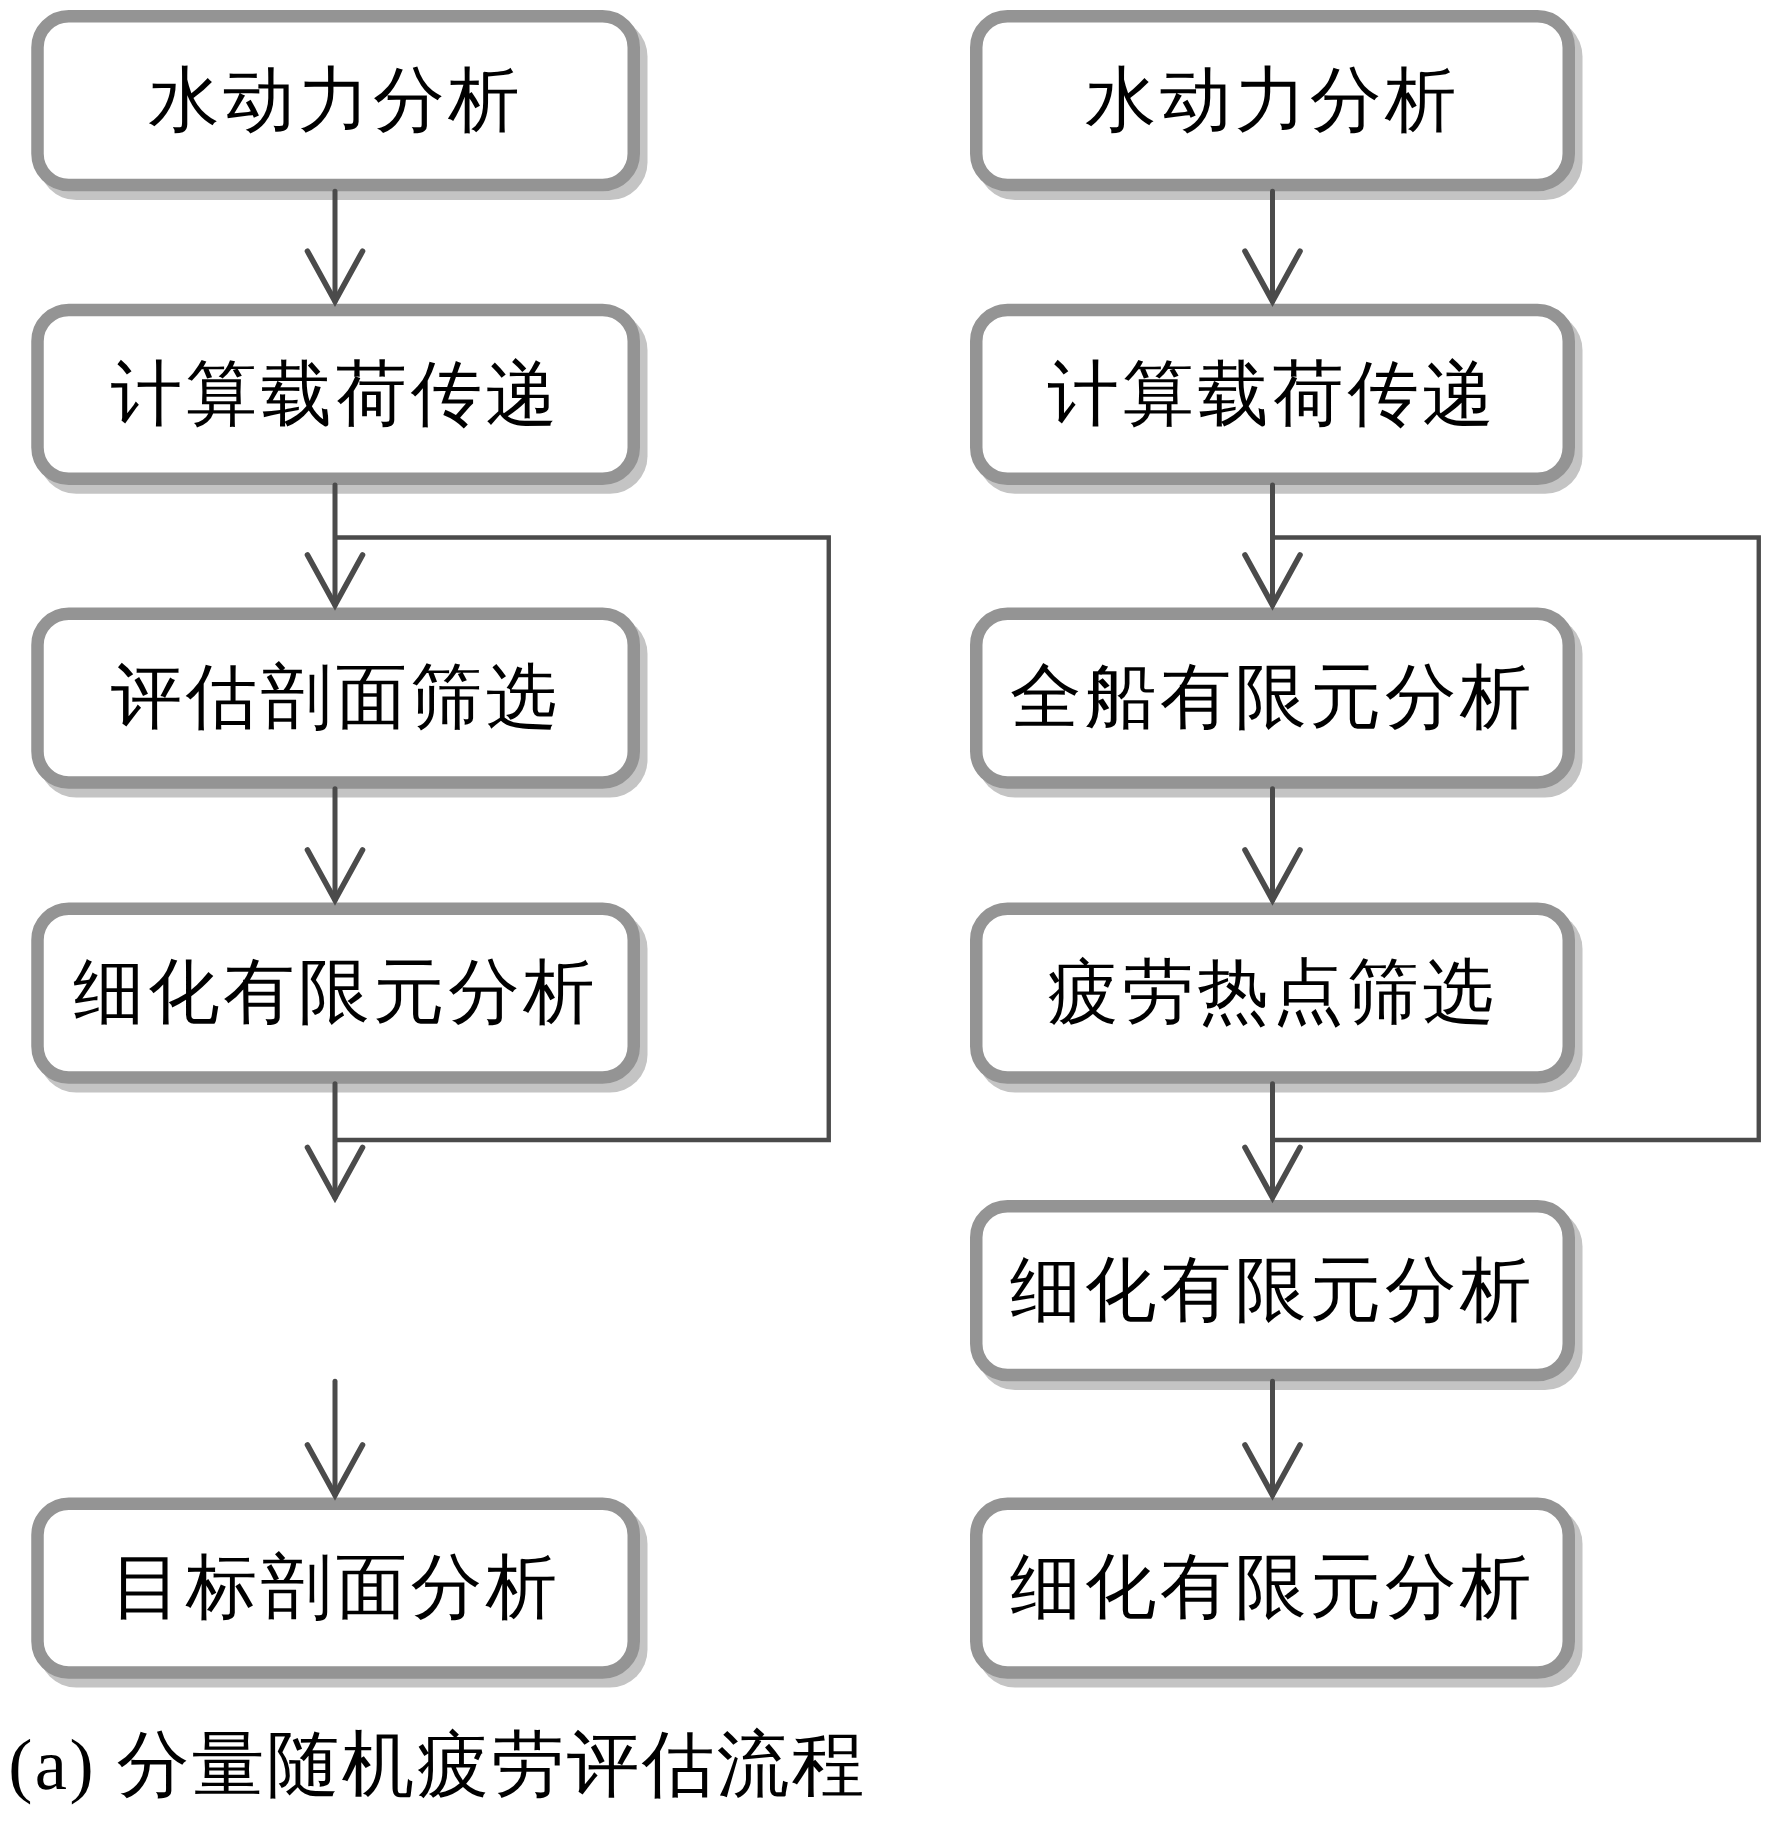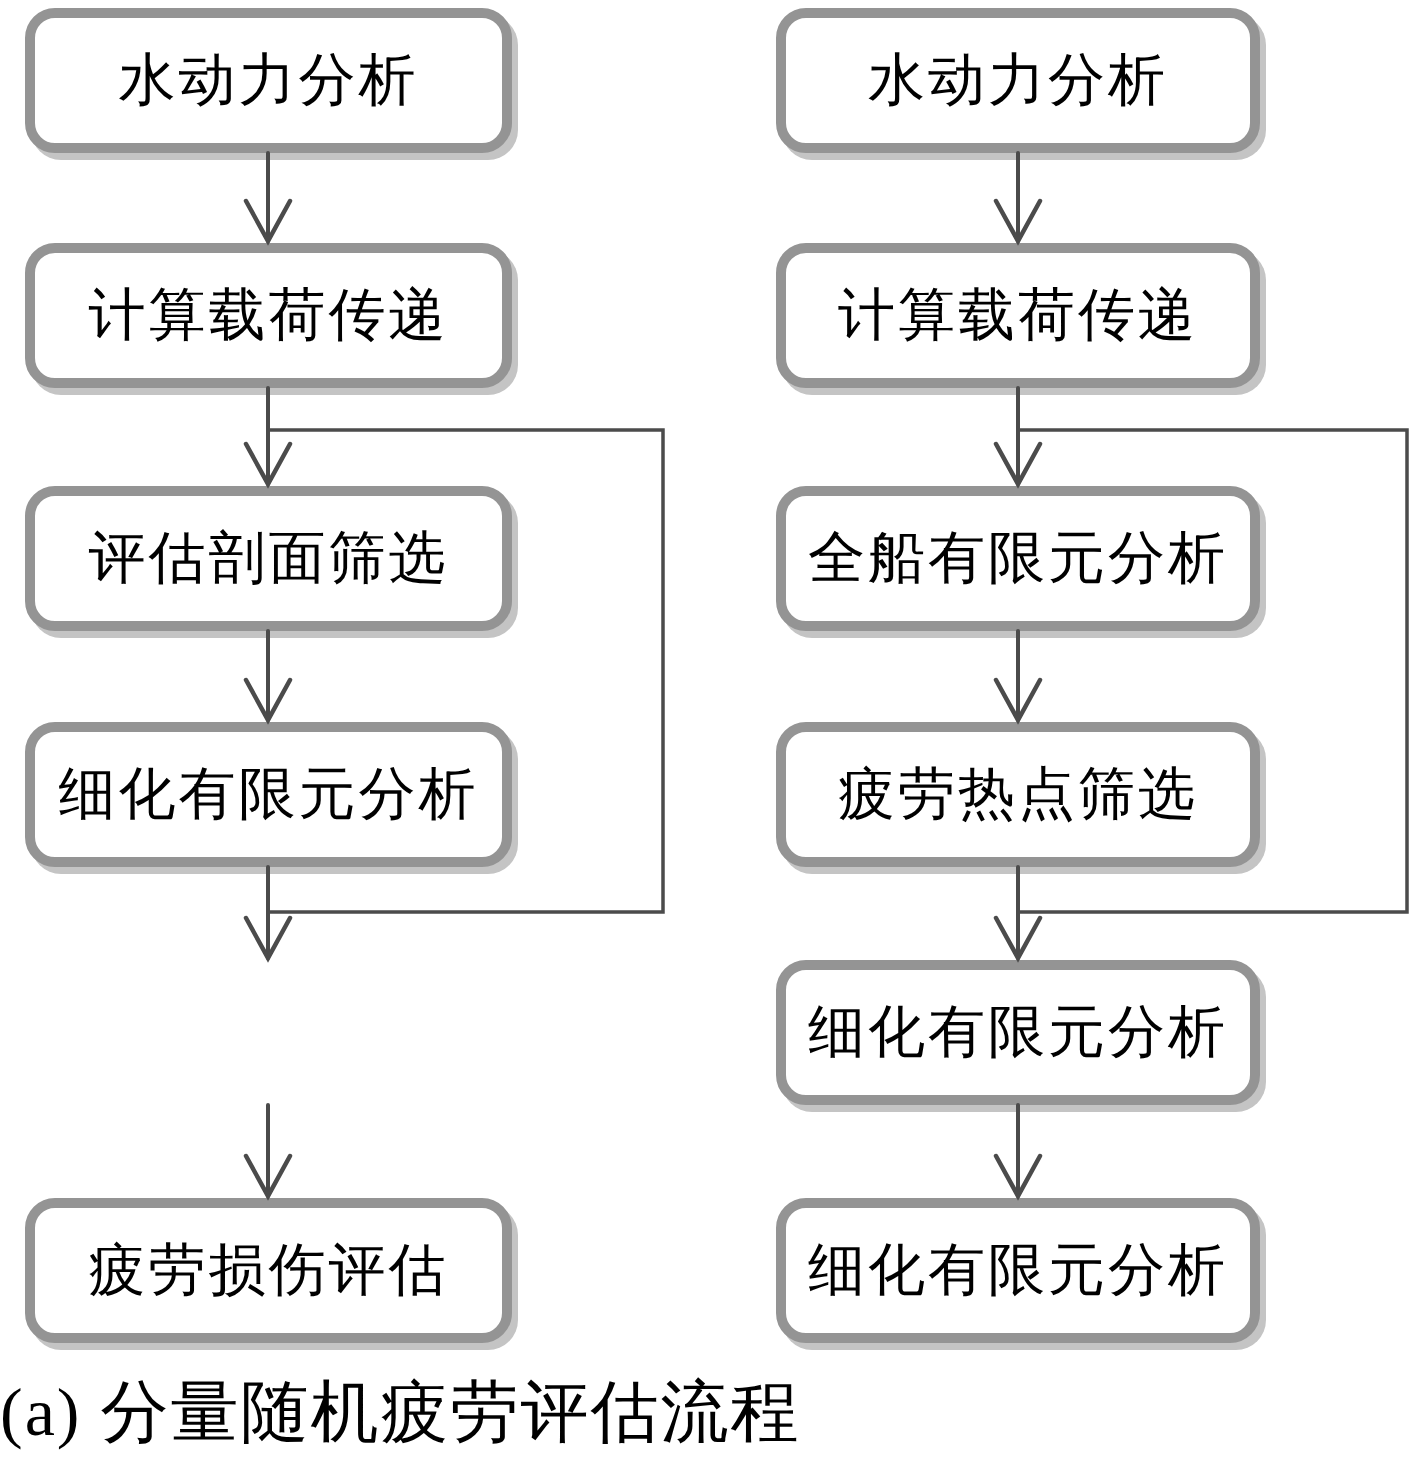--- a/index.html
+++ b/index.html
@@ -42,40 +42,40 @@
   .connectors {
     position: absolute;
     left: 0; top: 0;
     width: 1417px;
     height: 1457px;
     pointer-events: none;
   }
   .caption {
     position: absolute;
     top: 1372px;
-    font-size: 68px;
+    font-size: 58px;
     line-height: 80px;
     color: #000000;
     text-align: center;
     letter-spacing: 2px;
     white-space: nowrap;
   }
   .caption-a { left: 0px;   width: 700px; }
   .caption-b { left: 800px; width: 614px; }
 </style>
 </head>
 <body>
 
 <div class="canvas">
 
   <div class="node col-a row-1">水动力分析</div>
   <div class="node col-a row-2">计算载荷传递</div>
   <div class="node col-a row-3">评估剖面筛选</div>
   <div class="node col-a row-4">细化有限元分析</div>
-  <div class="node col-a row-6">疲劳损伤评估</div>
+  <div class="node col-a row-6">目标剖面分析</div>
 
   <div class="node col-b row-1">水动力分析</div>
   <div class="node col-b row-2">计算载荷传递</div>
   <div class="node col-b row-3">全船有限元分析</div>
   <div class="node col-b row-4">疲劳热点筛选</div>
   <div class="node col-b row-5">细化有限元分析</div>
   <div class="node col-b row-6">细化有限元分析</div>
 
   <svg class="connectors" viewBox="0 0 1417 1457" xmlns="http://www.w3.org/2000/svg" fill="none" stroke="#4b4b4b" stroke-linecap="round">
 

